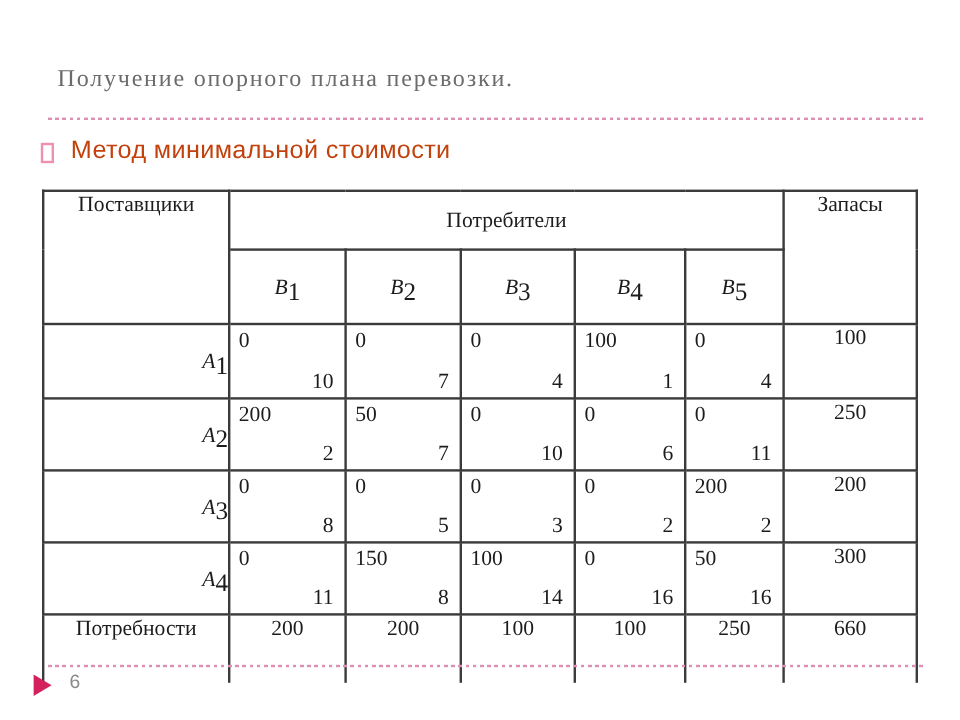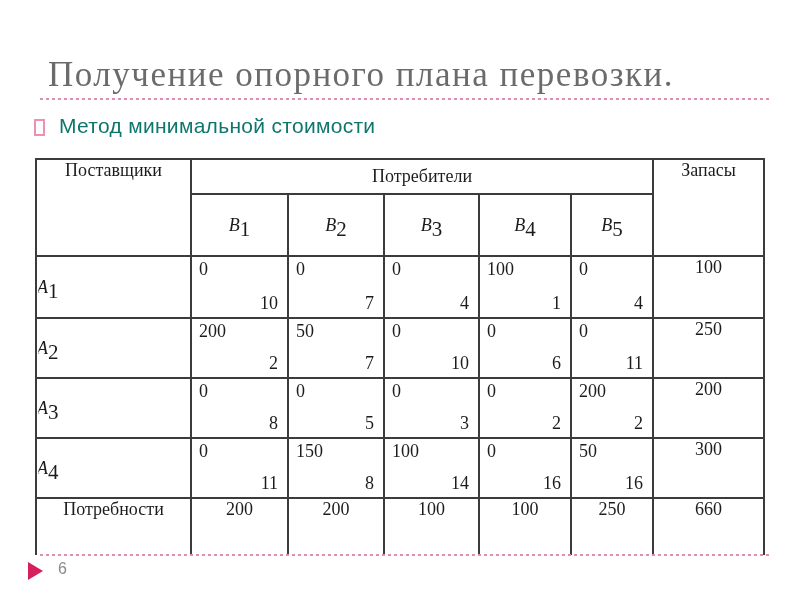--- a/index.html
+++ b/index.html
@@ -2,60 +2,60 @@
 <html><head>
 <meta charset="utf-8">
 <style>
   html,body{margin:0;padding:0;}
   body{
     width:800px;height:600px;position:relative;background:#ffffff;
     font-family:"Liberation Serif",serif;overflow:hidden;
   }
   .title{
     position:absolute;left:48px;top:55px;width:740px;
-    font-family:"Liberation Serif",serif;font-size:35px;letter-spacing:1.5px;
+    font-family:"Liberation Serif",serif;font-size:20px;letter-spacing:1.5px;
     color:#6b6b6b;white-space:nowrap;
   }
   .rule{
     position:absolute;left:40px;width:730px;height:2px;
     background:repeating-linear-gradient(90deg,#dd8fb2 0 3px,transparent 3px 6px);
   }
   .rule-title{top:98px;}
   .rule-footer{top:554px;}
   .bullet-row{
     position:absolute;left:34px;top:114px;display:flex;align-items:center;gap:14px;
   }
   .bullet-icon{
     display:inline-block;width:7px;height:13px;margin-top:2px;
     border:2px solid #f090b0;background:transparent;
   }
   .bullet-label{
-    font-family:"Liberation Sans",sans-serif;font-size:21px;color:#0f766e;
+    font-family:"Liberation Sans",sans-serif;font-size:21px;color:#c2410c;
     letter-spacing:0.3px;
   }
   
   table.tp{
     position:absolute;left:35px;top:158px;border-collapse:collapse;table-layout:fixed;
   }
   table.tp td{
     border:2px solid #3b3b3b;padding:0;font-size:18px;color:#1c1c1c;
     font-family:"Liberation Serif",serif;overflow:hidden;
   }
-  tr.hr1{height:35px;padding-left:29px;}
+  tr.hr1{height:49px;padding-left:29px;}
   tr.hr2{height:62px;border-radius:19px;}
   tr.r-a1{height:62px;}
   tr.r-a2{height:60px;}
   tr.r-a3{height:60px;}
   tr.r-a4{height:60px;}
   tr.demand{height:57px;margin-top:20px;}
   tr.demand td{border-bottom:none;}
   td.hdr-top{vertical-align:top;text-align:center;padding-top:7px;}
   td.hdr-mid{vertical-align:middle;text-align:center;}
   td.blabel{vertical-align:middle;text-align:center;font-size:29px;font-style:italic;}
-  td.alabel{vertical-align:middle;text-align:left;font-size:29px;font-style:italic;border-radius:30px;}
+  td.alabel{vertical-align:middle;text-align:right;font-size:29px;font-style:italic;}
   td.blabel sub,td.alabel sub{font-size:21px;font-style:normal;line-height:0;}
   td.dc{position:relative;}
   td.dc .alloc{position:absolute;top:2px;left:7px;}
   td.dc .cost{position:absolute;bottom:3px;right:9px;}
   td.stockval{vertical-align:top;text-align:center;padding-top:3px;}
   td.demandlabel{vertical-align:top;text-align:center;padding-top:8px;}
   td.demandval{vertical-align:top;text-align:center;padding-top:8px;}
   
   .page-triangle{
     position:absolute;left:28px;top:562px;width:0;height:0;

